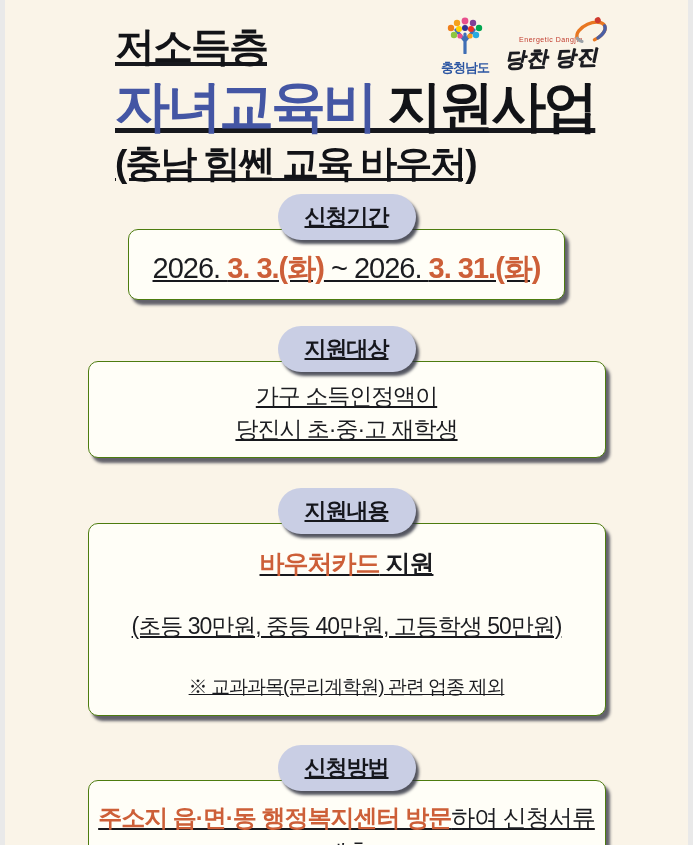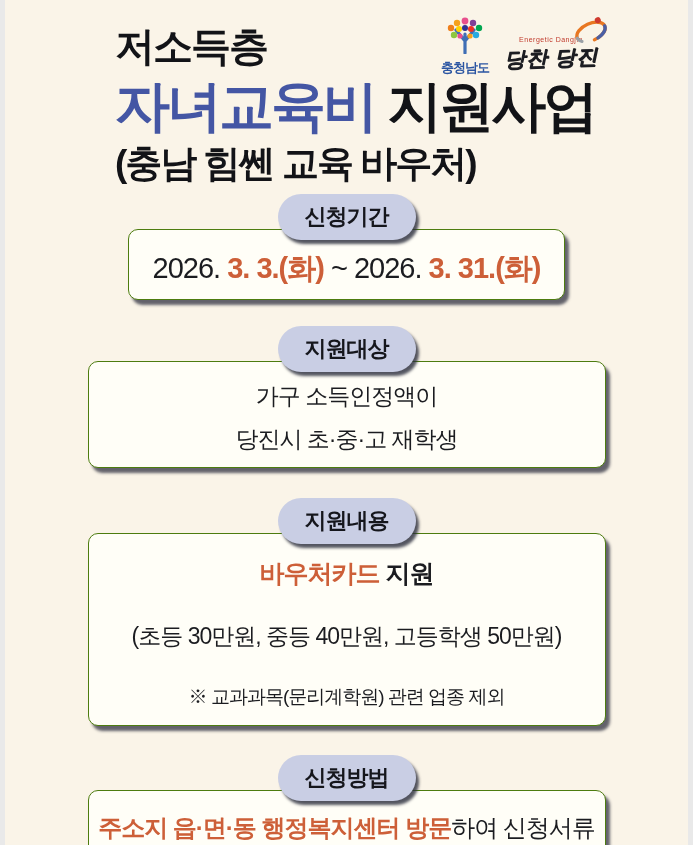--- a/index.html
+++ b/index.html
@@ -6,20 +6,21 @@
   html,body { background:#e9e9e9; }
   .poster {
     width: 683px; height: 845px;
     margin: 0 auto;
     background: #faf4e8;
     position: relative;
     overflow: hidden;
     display: flex; flex-direction: column; align-items: center;
     font-family: "Liberation Sans", sans-serif;
     color: #17181d;
+    text-decoration: underline;
   }
   
   .title-block { align-self: flex-start; margin: 26px 0 0 110px; line-height: 1; }
   .t1 { font-size: 40px; font-weight: bold; letter-spacing: -2px; color:#121317; }
   .t2 { font-size: 55px; font-weight: bold; letter-spacing: -3px; margin-top: 13px; color:#121317; }
   .t2 .hl { color: #4456a4; }
   .t3 { font-size: 37px; font-weight: bold; letter-spacing: -2px; margin-top: 11px; color:#121317; }
   
   .logos { position: absolute; top: 16px; left: 432px; display: flex; align-items: flex-start; }
   .chungnam { display: flex; flex-direction: column; align-items: center; width: 56px; }
@@ -51,21 +52,21 @@
     display: flex; flex-direction: column; justify-content: center; align-items: center;
     text-align: center;
   }
   .box.date { width: 437px; padding: 19px 0 10px; }
   .date-line { font-size: 29px; font-weight: 500; letter-spacing: -1px; color:#1b1c20; }
   .orange { color: #cd5f38; font-weight: bold; }
   .dark { color: #1b1c20; }
   #sec-target  { margin-top: 26px; }
   #sec-content { margin-top: 30px; }
   #sec-method  { margin-top: 29px; }
-  .box.target  { padding: 18px 16px 12px; gap: 10px; }
+  .box.target  { padding: 18px 16px 12px; }
   .box.content { padding: 22px 0 14px; gap: 28px; }
   .box.method  { padding: 20px 0 12px; }
   .ln   { font-size: 23px; letter-spacing: -1px; line-height: 1.42; color:#1b1c20; }
   .ln.b { font-size: 24px; font-weight: bold; }
   .ln.big { font-size: 25px; font-weight: bold; }
   .ln.note { font-size: 19px; letter-spacing: -1px; margin-top: 4px; }
   .ln.med { font-size: 24px; font-weight: 500; }
 </style>
 </head>
 <body>

